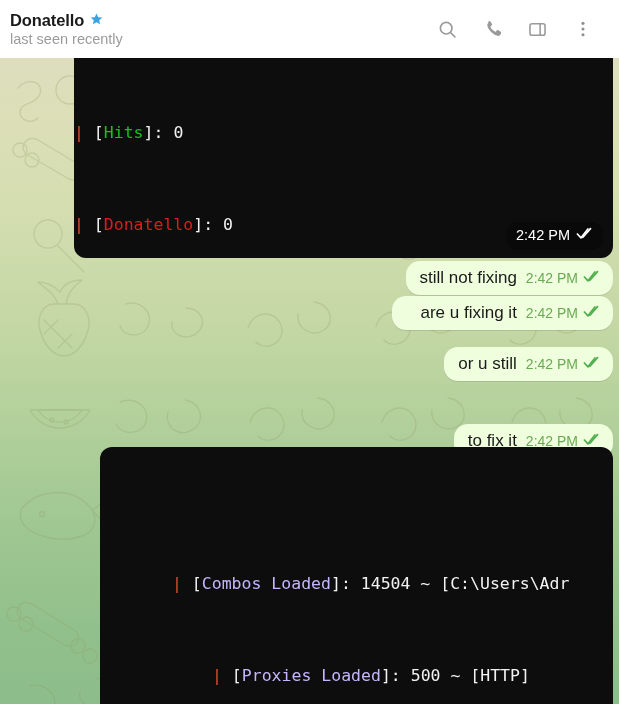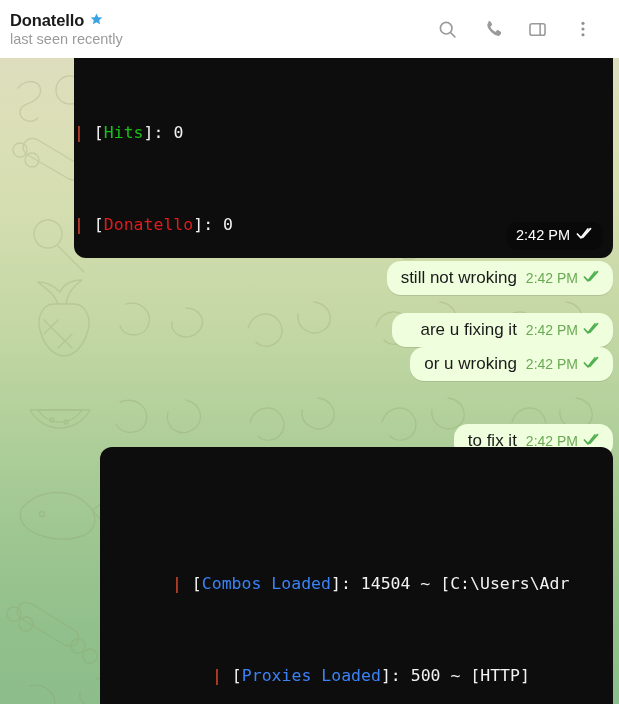--- a/index.html
+++ b/index.html
@@ -88,21 +88,21 @@
   }
   .term-bottom .term-lines{
     position:absolute; left:0; top:58px; width:100%;
   }
   .tline{ padding-left:0; }
   .bar{ color:#e04a2f; }
   .brk{ color:#f2f2f2; }
   .num{ color:#f2f2f2; }
   .c-hits{ color:#19c019; }
   .c-invalids{ color:#e01b1b; }
-  .c-salmon{ color:#3b82f6;text-align:right; }
+  .c-salmon{ color:#c4b5fd;text-align:right; }
 
   
   .term-time{
     position:absolute;
     right:10px; bottom:8px;
     display:flex; align-items:center; gap:6px;
     background:rgba(0,0,0,0.30);
     border-radius:11px;
     padding:2px 8px 3px 9px;
     font-family:"Liberation Sans", sans-serif;
@@ -327,47 +327,47 @@
       <span class="checks">
         <svg width="19" height="13" viewBox="0 0 22 14" fill="none" stroke="#ffffff" stroke-width="2" stroke-linecap="round" stroke-linejoin="round">
           <path d="M1.6 7.6l4.2 4.4 8.0-10.2"></path>
           <path d="M8.0 11.4l8.8-10.0"></path>
         </svg>
       </span>
     </div>
   </div>
 
   <div class="bubble" style="top:203px;">
-    <span class="bubble-text">still not wroking</span>
+    <span class="bubble-text">still not fixing</span>
     <span class="bubble-meta">
       <span class="bubble-time">2:42 PM</span>
       <span class="checks">
         <svg width="19" height="13" viewBox="0 0 22 14" fill="none" stroke="#4fae4e" stroke-width="2" stroke-linecap="round" stroke-linejoin="round">
           <path d="M1.6 7.6l4.2 4.4 8.0-10.2"></path>
           <path d="M8.0 11.4l8.8-10.0"></path>
         </svg>
       </span>
     </span>
   </div>
 
-  <div class="bubble" style="top:255px;padding-left:28px;">
+  <div class="bubble" style="top:238px;padding-left:28px;">
     <span class="bubble-text">are u fixing it</span>
     <span class="bubble-meta">
       <span class="bubble-time">2:42 PM</span>
       <span class="checks">
         <svg width="19" height="13" viewBox="0 0 22 14" fill="none" stroke="#4fae4e" stroke-width="2" stroke-linecap="round" stroke-linejoin="round">
           <path d="M1.6 7.6l4.2 4.4 8.0-10.2"></path>
           <path d="M8.0 11.4l8.8-10.0"></path>
         </svg>
       </span>
     </span>
   </div>
 
   <div class="bubble" style="top:289px;">
-    <span class="bubble-text">or u wroking</span>
+    <span class="bubble-text">or u still</span>
     <span class="bubble-meta">
       <span class="bubble-time">2:42 PM</span>
       <span class="checks">
         <svg width="19" height="13" viewBox="0 0 22 14" fill="none" stroke="#4fae4e" stroke-width="2" stroke-linecap="round" stroke-linejoin="round">
           <path d="M1.6 7.6l4.2 4.4 8.0-10.2"></path>
           <path d="M8.0 11.4l8.8-10.0"></path>
         </svg>
       </span>
     </span>
   </div>

